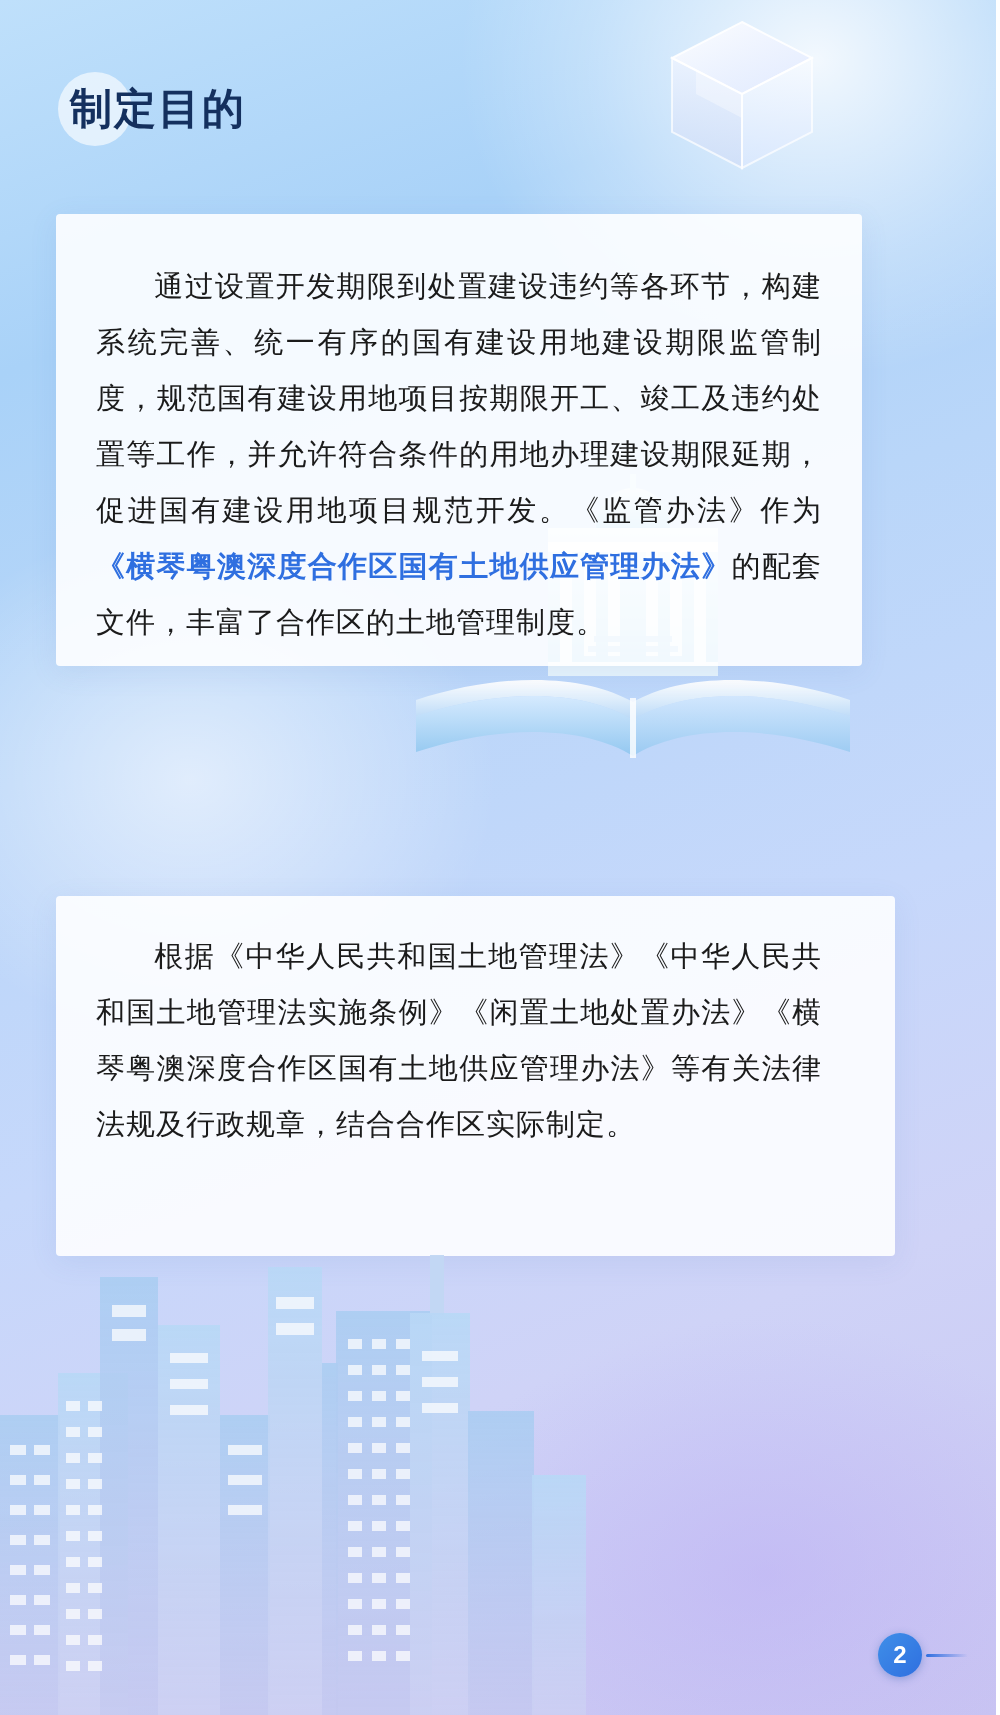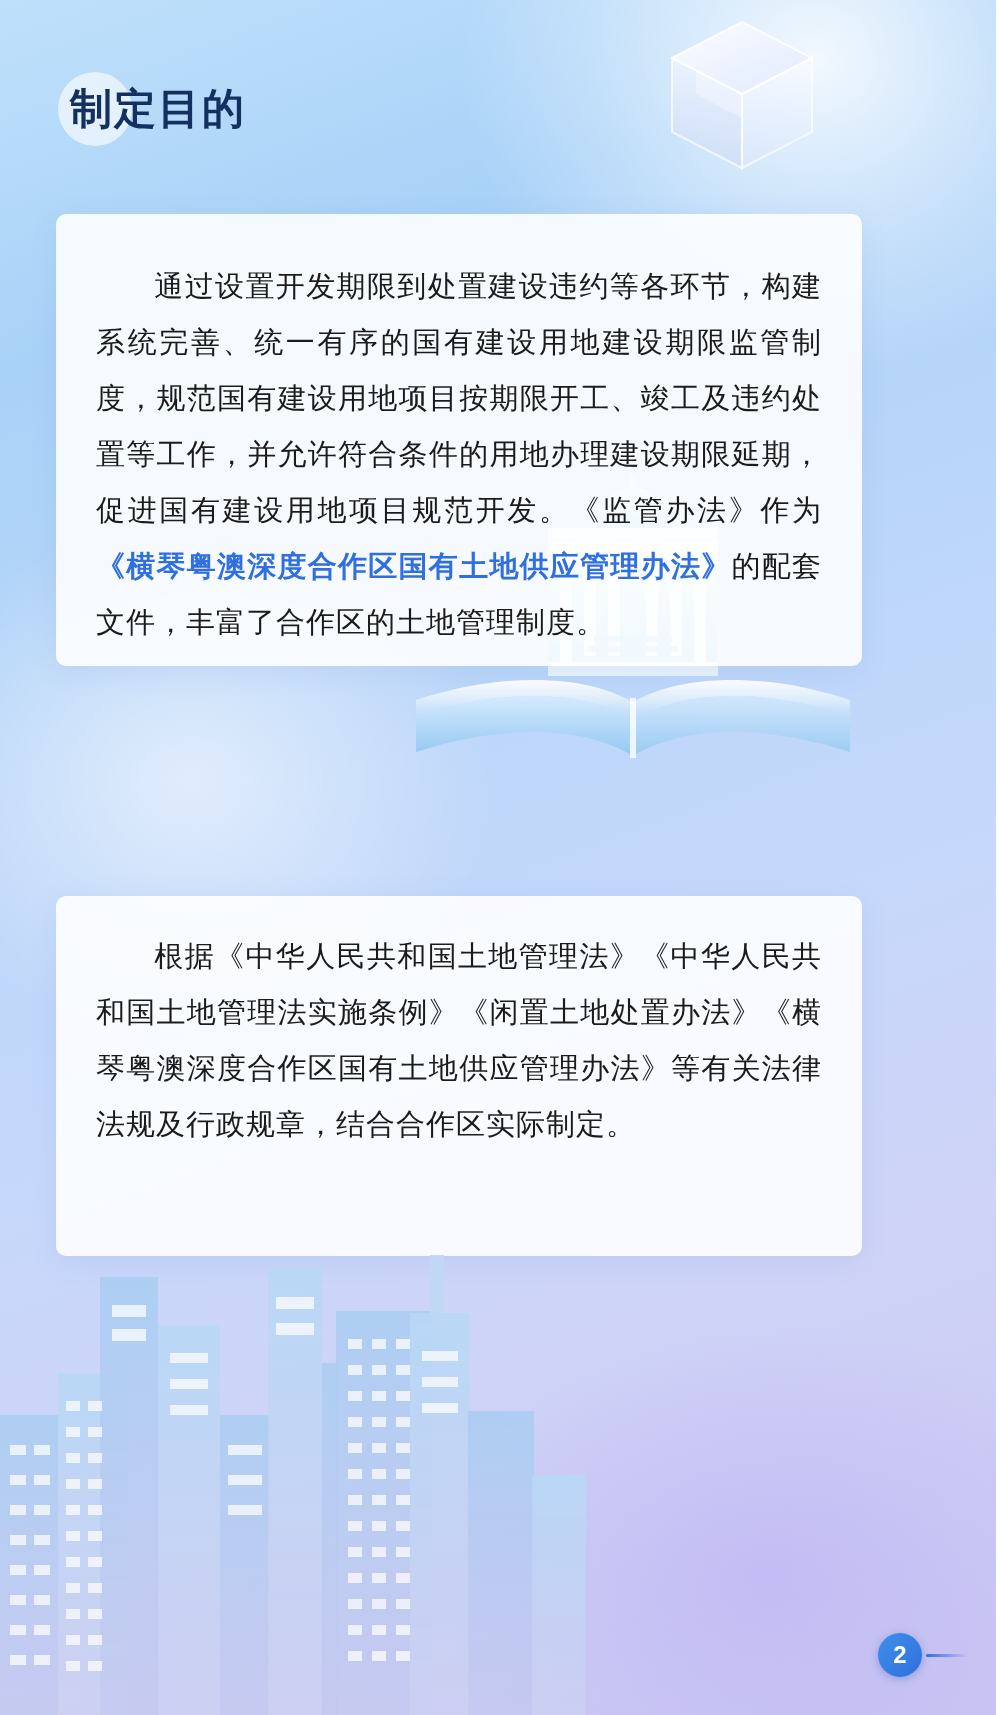--- a/index.html
+++ b/index.html
@@ -71,21 +71,21 @@
     font-weight: bold;
     color: #14305e;
     letter-spacing: 2px;
     line-height: 74px;
   }
 
   
   .card {
     position: absolute;
     background: rgba(255,255,255,0.88);
-    border-radius: 10px;
+    border-radius: 4px;
     box-shadow: 0 6px 28px rgba(80,120,190,0.10);
   }
   .card p {
     margin: 0;
     font-size: 29px;
     line-height: 56px;
     color: #1b1b1b;
     text-align: justify;
     text-justify: inter-ideograph;
     letter-spacing: 1px;
@@ -218,21 +218,21 @@
       <path d="M452 246 C360 216 280 222 235 250 L235 286 C280 258 360 252 452 282 Z" fill="url(#bookG2)" opacity="0.75"></path>
       <rect x="232" y="228" width="6" height="60" fill="#ffffff" opacity="0.8"></rect>
     </svg>
   </div>
 
   <div class="card" style="left:56px; top:214px; width:806px; height:452px;">
     <p style="position:absolute; left:40px; top:44px; width:726px;"><span class="indent"></span><span>通过设置开发期限到处置建设违约等各环节，构建系统完善、统一有序的国有建设用地建设期限监管制度，规范国有建设用地项目按期限开工、竣工及违约处置等工作，并允许符合条件的用地办理建设期限延期，促进国有建设用地项目规范开发。《监管办法》作为</span><span class="blue-link">《横琴粤澳深度合作区国有土地供应管理办法》</span><span>的配套文件，丰富了合作区的土地管理制度。</span></p>
   </div>
 
 
-  <div class="card" style="left:56px; top:896px; width:806px; height:360px;">
+  <div class="card" style="left:56px; top:896px; width:806px; height:360px;padding-left:33px;">
     <p style="position:absolute; left:40px; top:32px; width:726px;"><span class="indent"></span><span>根据《中华人民共和国土地管理法》《中华人民共和国土地管理法实施条例》《闲置土地处置办法》《横琴粤澳深度合作区国有土地供应管理办法》等有关法律法规及行政规章，结合合作区实际制定。</span></p>
   </div>
 
   <div class="skyline">
     <svg width="1000" height="600" viewBox="0 0 1000 600">
       <defs>
         <linearGradient id="twr" x1="0" y1="0" x2="0" y2="1">
           <stop offset="0%" stop-color="#b8d8f6" stop-opacity="0.95"></stop>
           <stop offset="100%" stop-color="#cdd1f2" stop-opacity="0.75"></stop>
         </linearGradient>

